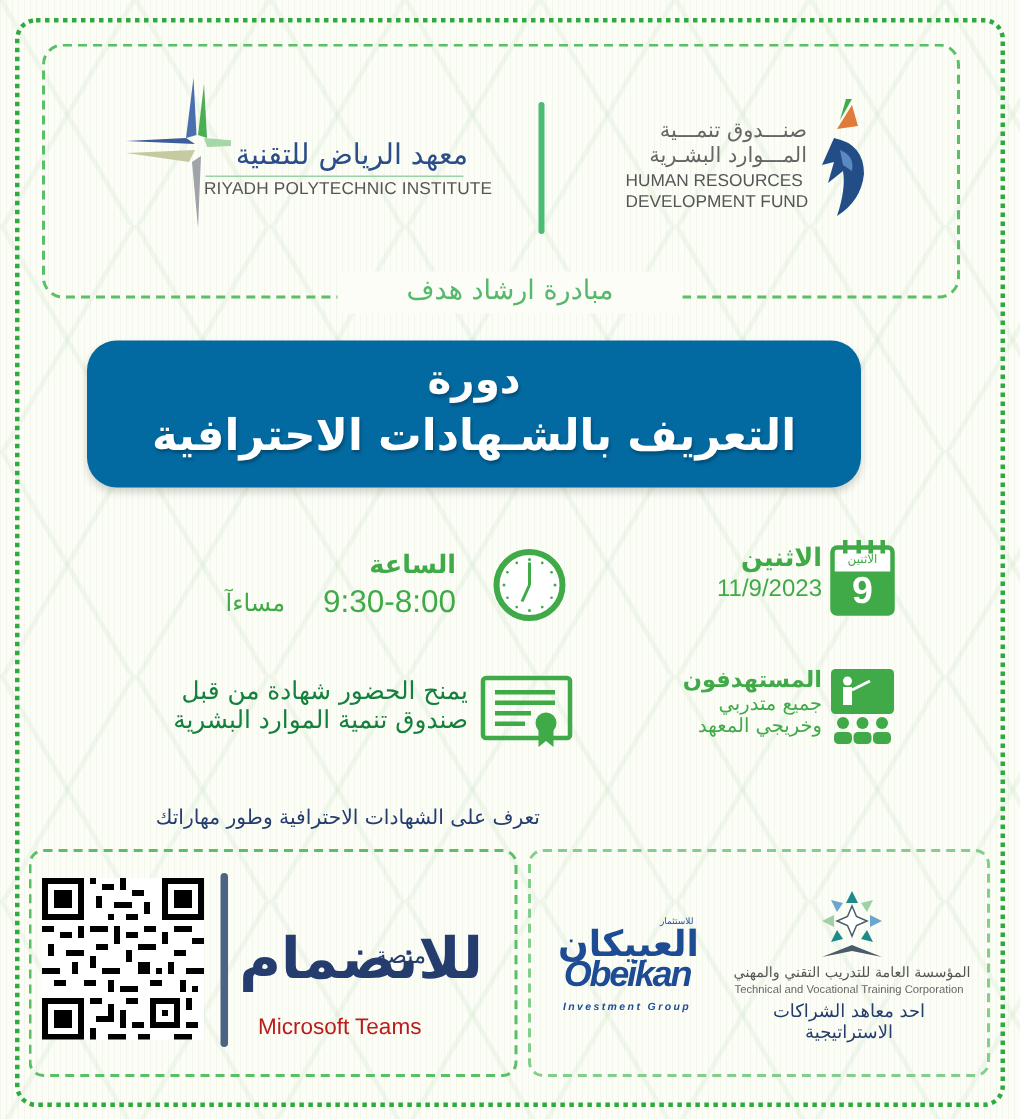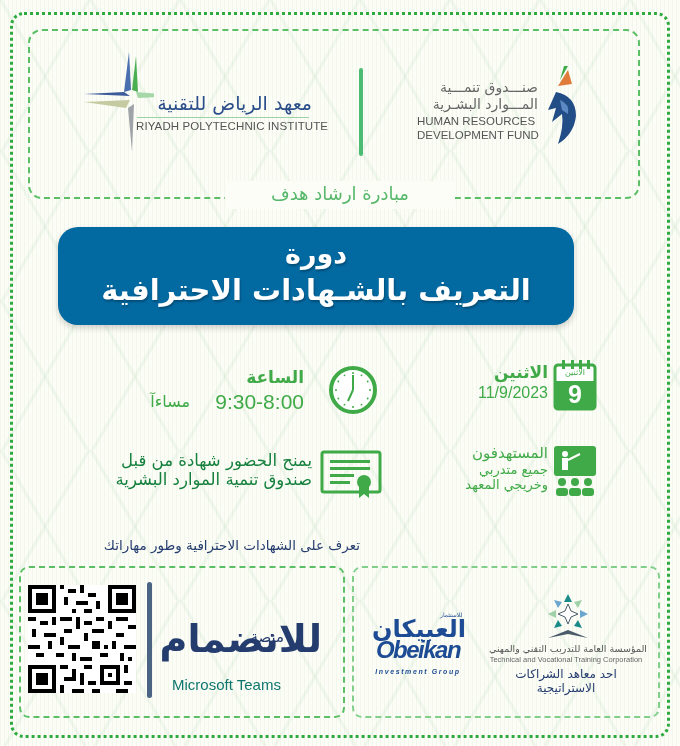--- a/index.html
+++ b/index.html
@@ -60,38 +60,38 @@
 
     .clock { left: 328px; top: 365px; width: 50px; height: 50px; }
     .time-label { left: 200px; top: 367px; width: 104px; text-align: right; }
     .time-val { left: 200px; top: 390px; width: 104px; text-align: right; font-size: 21px; }
     .time-pm { left: 124px; top: 392px; width: 66px; text-align: right; font-size: 16px; color: #3faa47; direction: rtl; }
 
     .cert { left: 320px; top: 448px; width: 62px; height: 52px; }
     .cert-text { left: 30px; top: 451px; width: 282px; text-align: right; direction: rtl; font-size: 16.5px; color: #15803d; line-height: 19px; }
 
     .board { left: 554px; top: 444px; width: 42px; height: 54px; }
-    .aud-title { left: 430px; top: 444px; width: 118px; text-align: right; font-size: 15px; font-weight: normal; color: #3faa47; direction: rtl; }
+    .aud-title { left: 430px; top: 444px; width: 118px; text-align: right; font-size: 15px; font-weight: bold; color: #3faa47; direction: rtl; }
     .aud-text { left: 420px; top: 462px; width: 128px; text-align: right; direction: rtl; font-size: 13px; color: #3faa47; line-height: 15px; }
 
     .tagline { left: 20px; top: 537px; width: 340px; text-align: right; direction: rtl; font-size: 13.5px; color: #243c6e; }
 
     .join-frame {
       left: 19px; top: 566px; width: 326px; height: 152px;
       border: 2px dashed #5bbf66; border-radius: 10px;
     }
     .partners-frame {
       left: 352px; top: 566px; width: 308px; height: 152px;
       border: 2px dashed #82cf8c; border-radius: 10px;
     }
     .qr { left: 28px; top: 585px; width: 108px; height: 108px; }
     .join-divider { left: 147px; top: 582px; width: 5px; height: 116px; background: #4b6483; border-radius: 3px; }
     .join-title { left: 160px; top: 576px; width: 162px; text-align: right; direction: rtl; font-size: 38px; font-weight: bold; color: #243c6e; line-height: 46px; margin-top: 40px; }
     .join-sub { left: 160px; top: 628px; width: 124px; text-align: right; direction: rtl; font-size: 15px; color: #243c6e; line-height: 19px; }
-    .join-teams { left: 172px; top: 676px; font-size: 15px; color: #0f766e; font-family: "Liberation Sans", sans-serif; }
+    .join-teams { left: 172px; top: 676px; font-size: 15px; color: #b91c1c; font-family: "Liberation Sans", sans-serif; }
 
     .obeikan-ar { left: 370px; top: 617px; width: 98px; text-align: center; font-size: 24px; font-weight: bold; color: #1d4c94; direction: rtl; line-height: 24px; }
     .obeikan-small { left: 440px; top: 611px; font-size: 6px; color: #1d4c94; direction: rtl; }
     .obeikan-en { left: 366px; top: 637px; width: 104px; text-align: center; font-size: 24px; font-weight: bold; color: #1d4c94; font-family: "Liberation Sans", sans-serif; letter-spacing: -1.5px; line-height: 26px; font-style: italic; }
     .obeikan-tag { left: 364px; top: 668px; width: 108px; text-align: center; font-size: 7px; font-weight: bold; font-style: italic; color: #1d4c94; letter-spacing: 1.6px; font-family: "Liberation Sans", sans-serif; }
 
     .tvtc-icon { left: 540px; top: 592px; width: 56px; height: 52px; }
     .tvtc-ar { left: 488px; top: 643px; width: 160px; text-align: center; direction: rtl; font-size: 9.5px; color: #555; }
     .tvtc-en { left: 484px; top: 655px; width: 164px; text-align: center; font-size: 7.5px; color: #666; font-family: "Liberation Sans", sans-serif; }
     .tvtc-tag { left: 488px; top: 667px; width: 156px; text-align: center; direction: rtl; font-size: 12px; color: #243c6e; }

